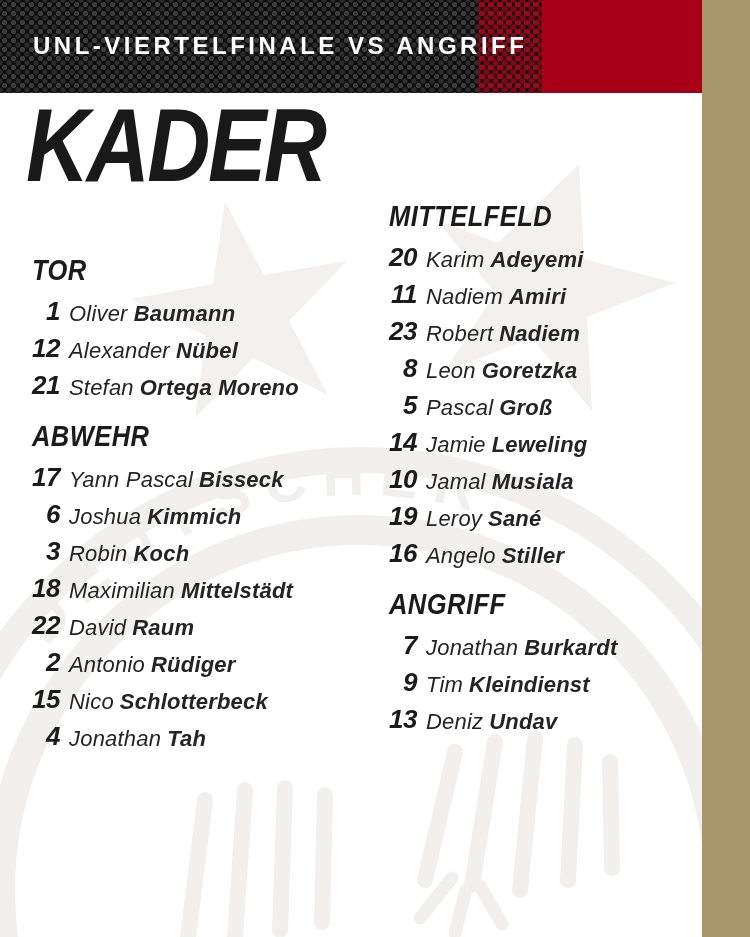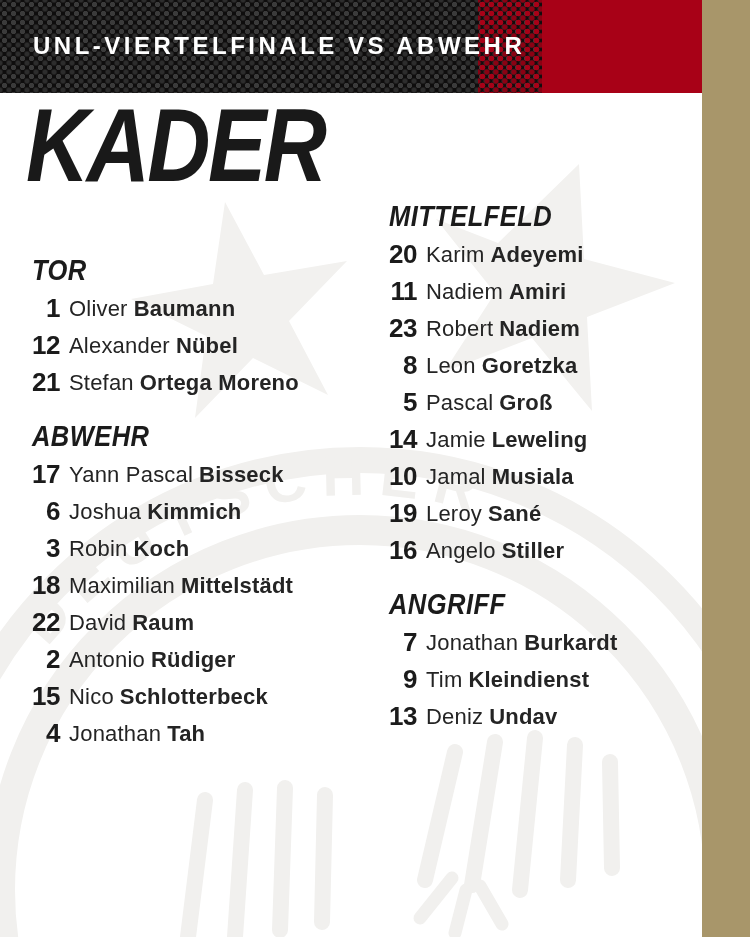--- a/index.html
+++ b/index.html
@@ -44,21 +44,21 @@
   .col{position:absolute;z-index:2;}
   .col-left{left:28px;top:254px;width:345px;}
   .col-right{left:385px;top:200px;width:310px;}
   .squad-section + .squad-section{margin-top:19px;}
   .section-label{
     margin:0 0 4px 4px;line-height:32px;white-space:nowrap;
     font-size:29px;font-style:italic;font-weight:700;letter-spacing:.5px;color:#1b1b1b;
     transform:scaleX(.88);transform-origin:left center;
   }
   .player-list{list-style:none;margin:0;padding:0;}
-  .player-row{display:flex;align-items:center;height:37px;}
+  .player-row{display:flex;align-items:flex-end;height:37px;font-style:italic;}
   .num{width:32px;text-align:right;font-size:26px;font-weight:700;letter-spacing:-.5px;color:#1b1b1b;}
   .name{margin-left:9px;font-size:22px;letter-spacing:.2px;white-space:nowrap;color:#242424;}
   .first{font-weight:400;margin-right:6px;}
   .last{font-weight:700;}
 </style>
 </head>
 <body>
 
 <div id="canvas">
 
@@ -95,21 +95,21 @@
     <g stroke="#f1f0ee" stroke-width="13" stroke-linecap="round" fill="none">
       <path d="M 452,878 L 420,918"></path>
       <path d="M 466,890 L 455,933"></path>
       <path d="M 480,886 L 502,924"></path>
     </g>
   </svg>
 
   <header class="topbar">
     <div class="red-dots"></div>
     <div class="red-block"></div>
-    <h2 class="banner-title">UNL-VIERTELFINALE VS ABWEHR</h2>
+    <h2 class="banner-title">UNL-VIERTELFINALE VS ANGRIFF</h2>
   </header>
 
   <div class="gold-stripe"></div>
 
   <h1 class="page-title">KADER</h1>
 
   <div class="col col-left">
   <section class="squad-section">
     <h3 class="section-label">TOR</h3>
     <ul class="player-list">

